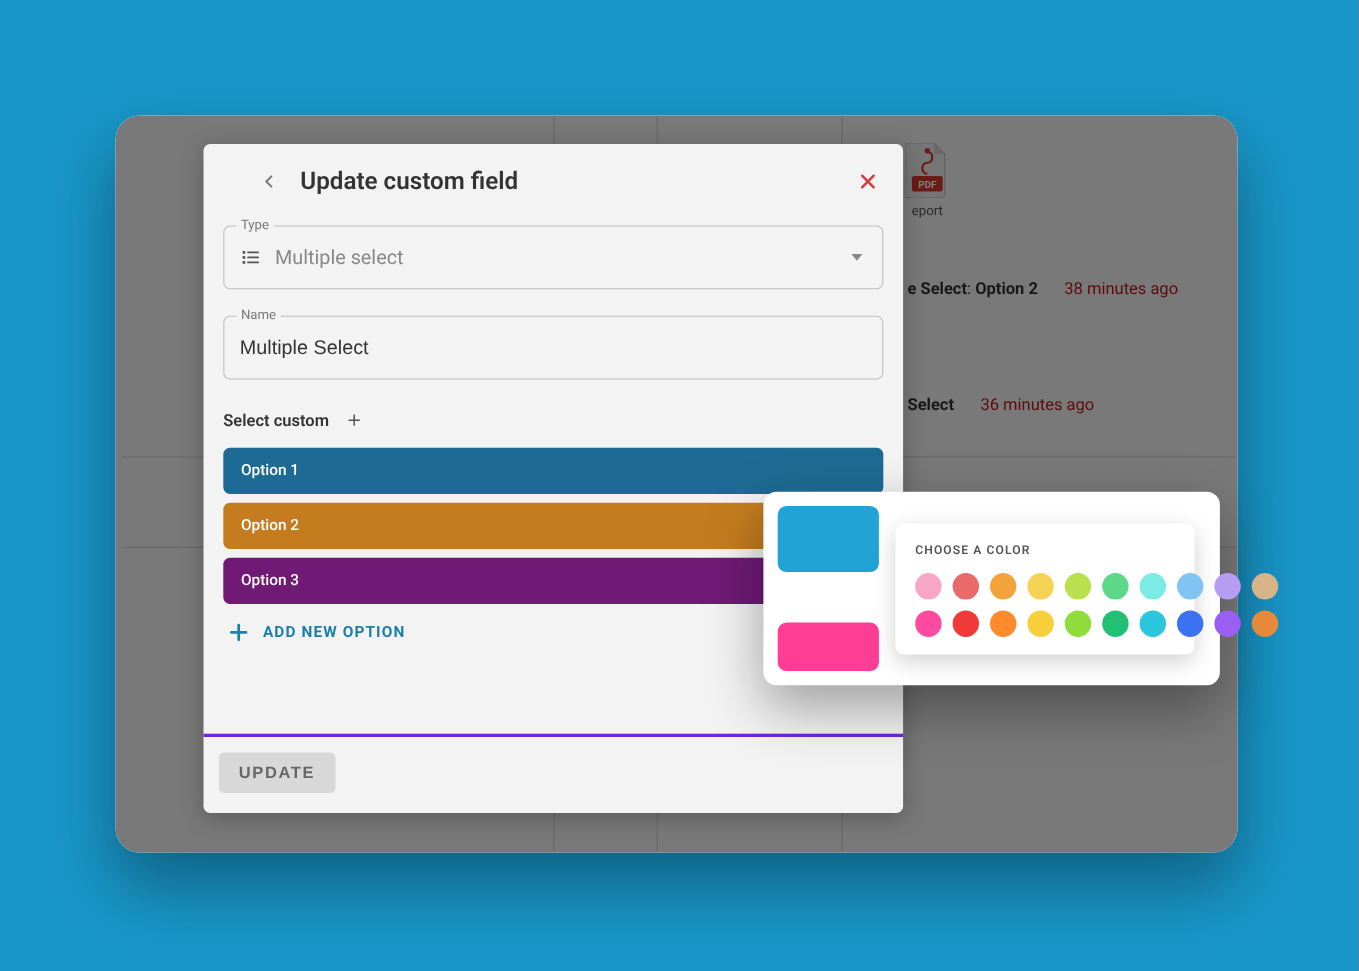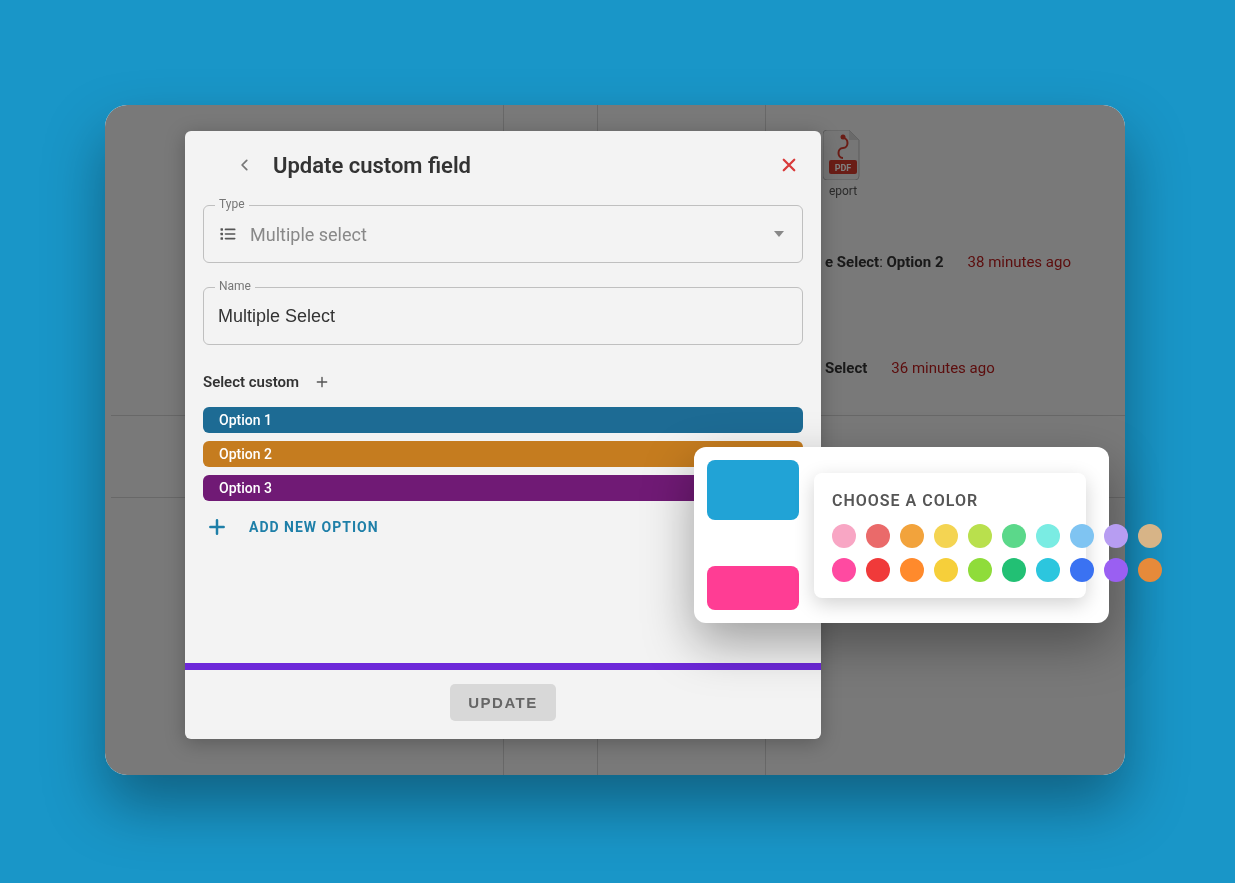--- a/index.html
+++ b/index.html
@@ -161,49 +161,49 @@
     font-size: 15px;
     font-weight: 600;
     color: #333;
   }
   .plus-sm {
     width: 18px; height:18px;
     display:inline-flex; align-items:center; justify-content:center;
   }
 
   .option-row {
-    height: 26px;
+    height: 42px;
     border-radius: 6px;
     display: flex;
     align-items: center;
     padding: 0 16px;
     color: #fff;
     font-size: 14px;
     font-weight: 500;
     margin-bottom: 8px;
   }
 
   .add-option {
     display: flex;
     align-items: center;
-    gap: 22px;
+    gap: 12px;
     color: #1e7fa8;
     font-size: 14px;
     font-weight: 700;
     letter-spacing: 1px;
     margin-top: 12px;
     cursor: pointer;
     padding: 4px 0 4px 4px;
   }
 
   .modal-footer {
-    border-top: 7px solid #6d28d9;
+    border-top: 3px solid #6d28d9;
     padding: 14px 14px 18px;
     display: flex;
-    justify-content: center;
+    justify-content: flex-start;
   }
   .btn-update {
     background: #d8d8d8;
     color: #666;
     font-size: 15px;
     font-weight: 600;
     letter-spacing: 1.5px;
     padding: 10px 18px;
     border-radius: 5px;
     border: none;
@@ -243,21 +243,21 @@
   .popover-inner {
     position: relative;
     margin-left: 110px;
     width: 272px;
     background: #fff;
     border-radius: 8px;
     box-shadow: 0 6px 20px rgba(0,0,0,0.18);
     padding: 18px 18px 16px 18px;
   }
   .popover-title {
-    font-size: 16px;
+    font-size: 11px;
     letter-spacing: 1px;
     color: #555;
     font-weight: 600;
     margin-bottom: 14px;
   }
   .swatch-grid {
     display: grid;
     grid-template-columns: repeat(10, 24px);
     grid-auto-rows: 24px;
     gap: 10px;

